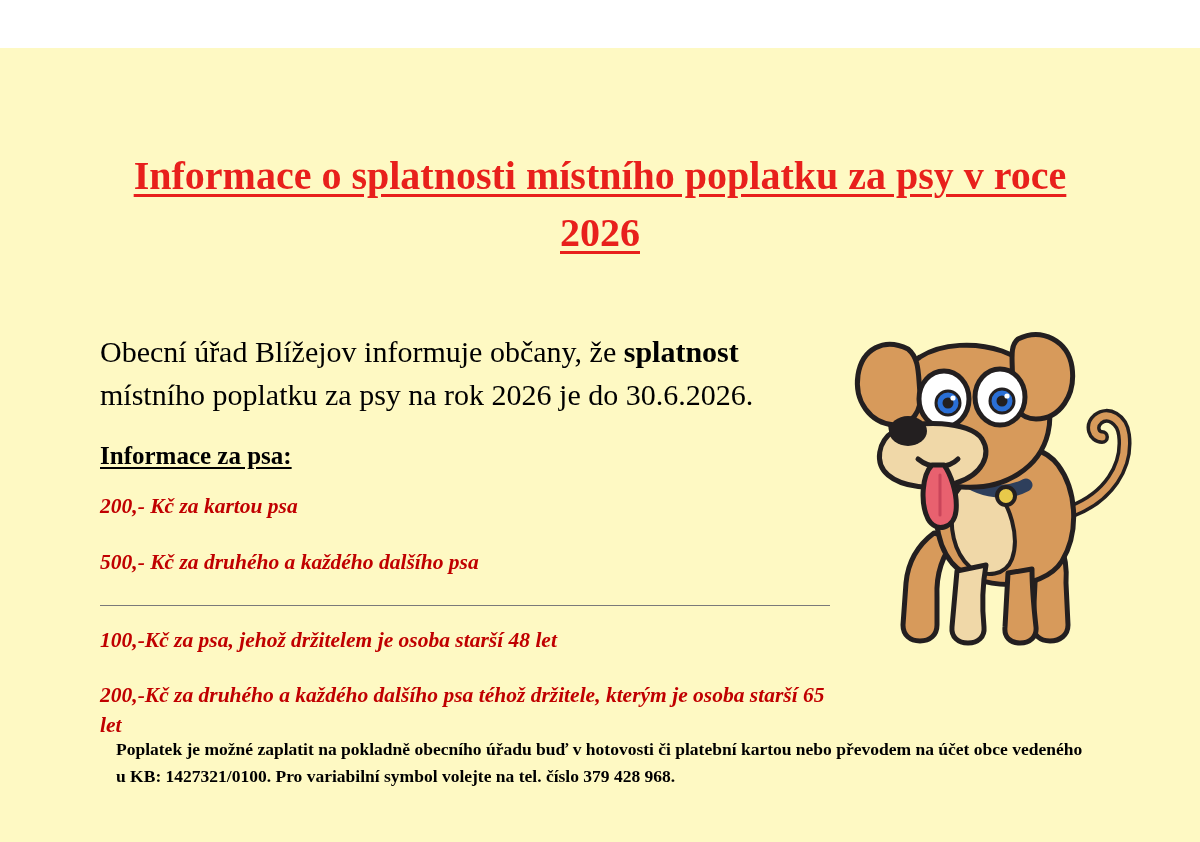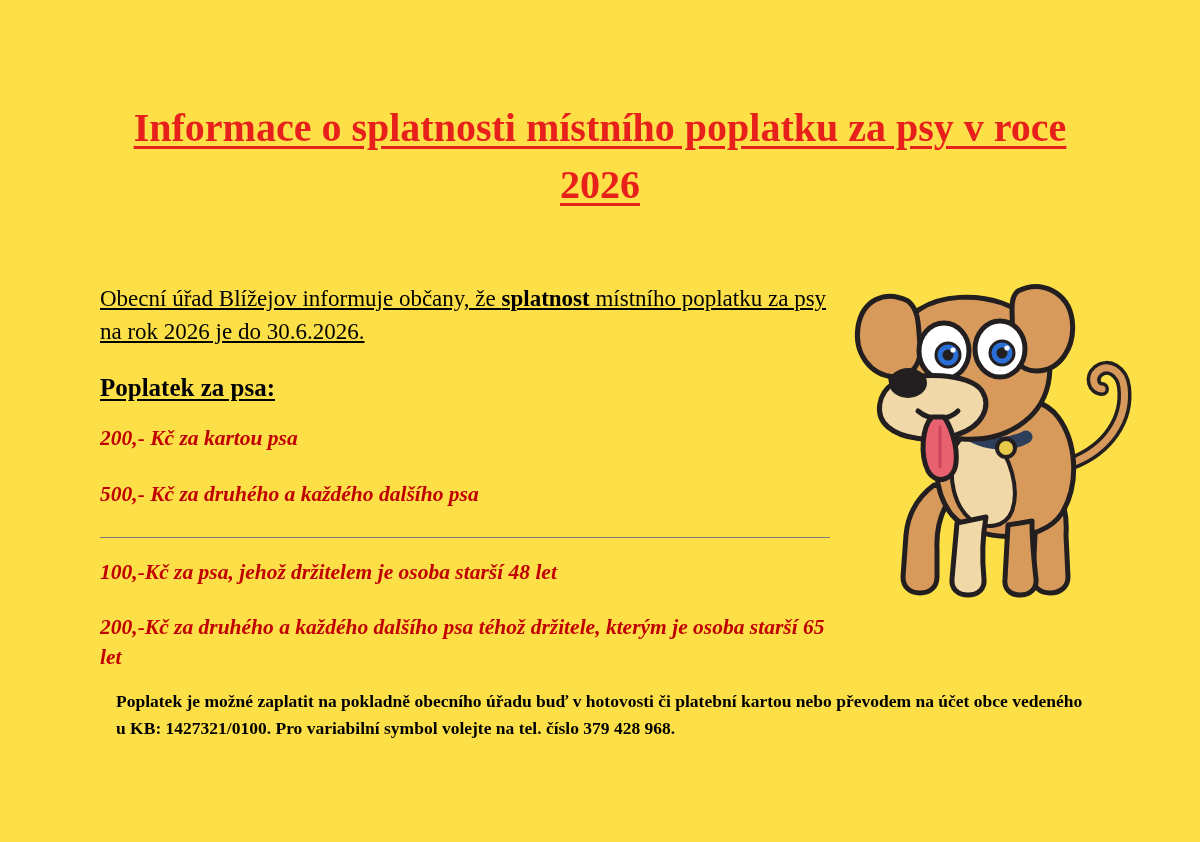--- a/index.html
+++ b/index.html
@@ -12,21 +12,22 @@
     height: 842px;
     position: relative;
     font-family: "Liberation Serif", serif;
     color: #000000;
     overflow: hidden;
   }
 
   .page {
     position: absolute;
     inset: 0;
-    background: #fde047;
+    background: #fef9c3;
+    margin-top: 48px;
   }
 
   
   .title {
     position: absolute;
     left: 100px;
     top: 100px;
     width: 1000px;
     text-align: center;
     color: #e8201c;
@@ -40,25 +41,24 @@
   }
 
   
   .content {
     position: absolute;
     left: 100px;
     top: 283px;
     width: 730px;
   }
   .intro {
-    font-size: 23px;
+    font-size: 30px;
     line-height: 1.42;
     color: #000000;
     margin: 0 0 26px 0;
-    text-decoration: underline;
   }
   .intro b { font-weight: bold; }
 
   .subhead {
     font-size: 25px;
     font-weight: bold;
     color: #000000;
     text-decoration: underline;
     text-decoration-thickness: 2px;
     text-underline-offset: 3px;
@@ -114,21 +114,21 @@
 
 <div class="page">
 
   <div class="title">Informace o splatnosti místního poplatku za psy v roce 2026</div>
 
   <div class="content">
 
     <p class="intro"><span>Obecní úřad Blížejov informuje občany, že </span><b>splatnost</b><span> místního poplatku za psy na rok 2026 je do 30.6.2026.</span></p>
 
     <div>
-      <span class="subhead">Poplatek za psa:</span>
+      <span class="subhead">Informace za psa:</span>
     </div>
 
     <ul class="fee-list">
       <li class="fee-item">200,- Kč za kartou psa</li>
       <li class="fee-item with-rule">500,- Kč za druhého a každého dalšího psa</li>
       <li class="fee-item">100,-Kč za psa, jehož držitelem je osoba starší 48 let</li>
       <li class="fee-item last">200,-Kč za druhého a každého dalšího psa téhož držitele, kterým je osoba starší 65 let</li>
     </ul>
 
   </div>

